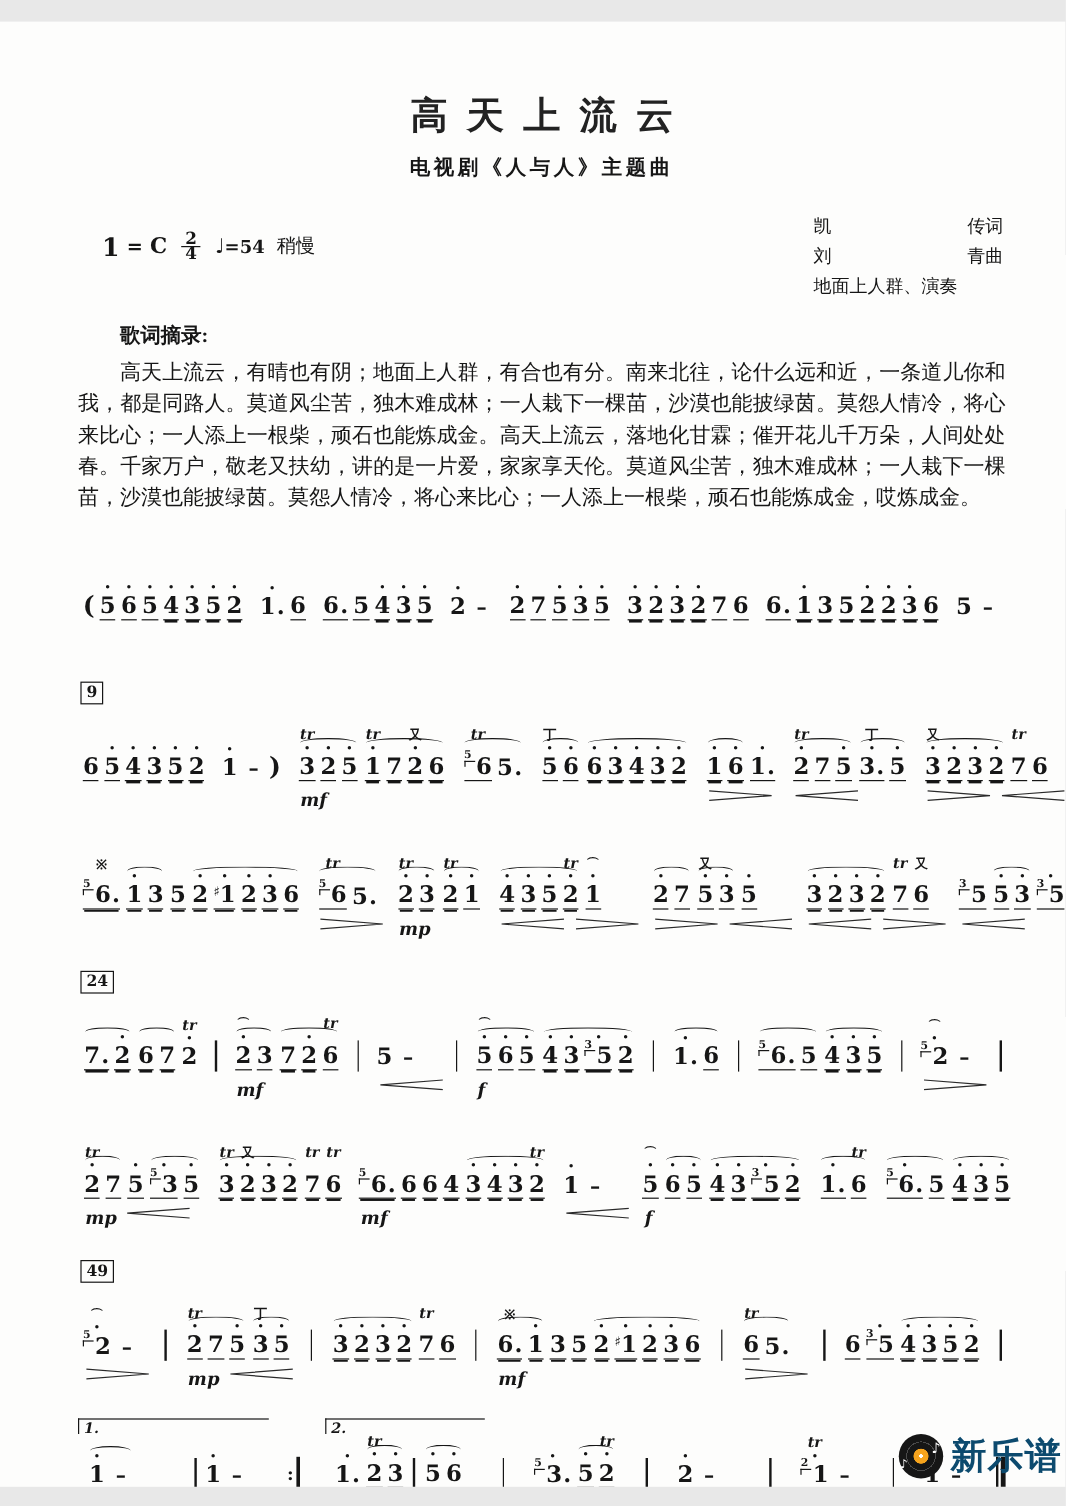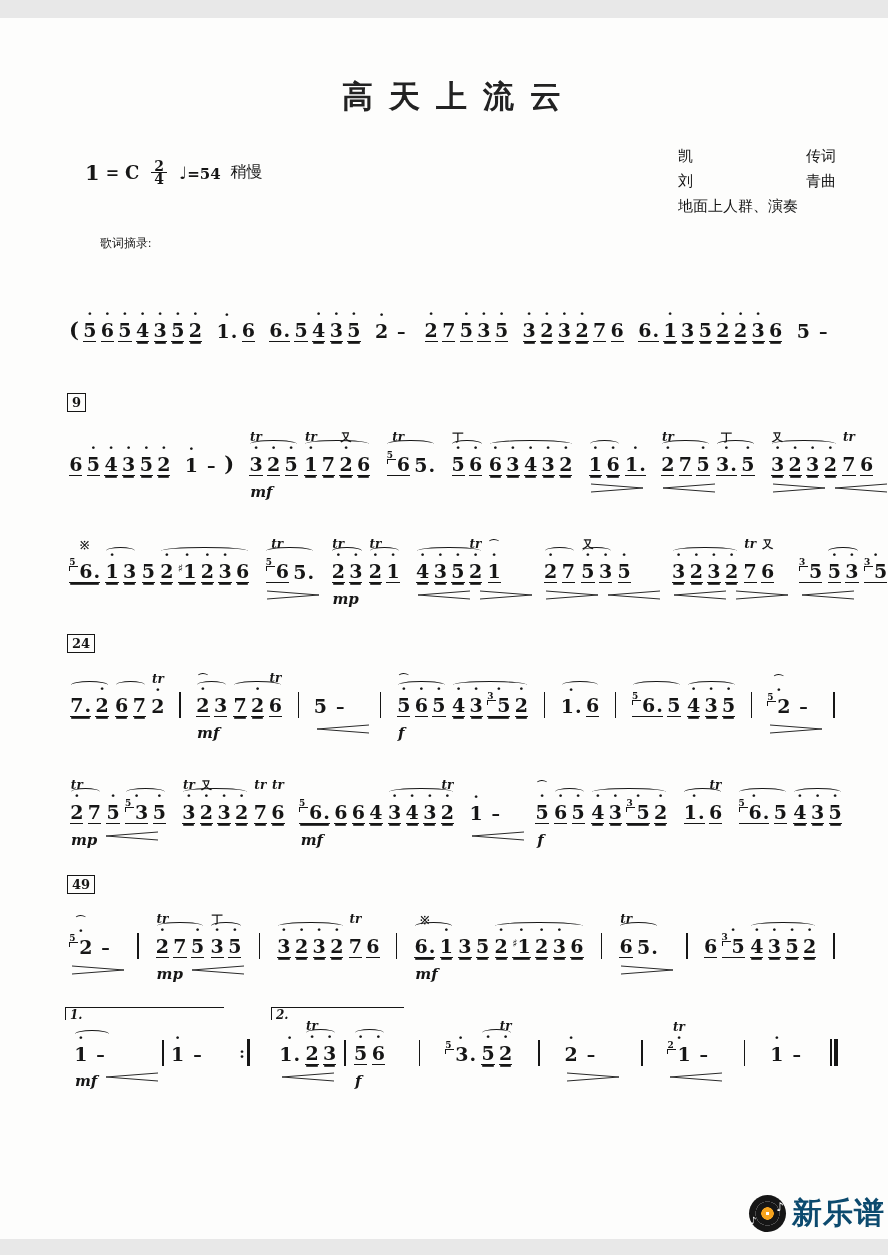--- a/index.html
+++ b/index.html
@@ -21,21 +21,21 @@
   .ts b:first-child{border-bottom:1.4px solid #161616;}
   .tempo{font:16px "DejaVu Sans",sans-serif;}
   .tempo .tn{font-size:17px;}
   .tempo .teq{font:bold 15px "DejaVu Serif",serif;text-align:right;}
   .ttext{font-weight:normal;font-size:16px;margin-left:4px;}
   .credits{margin-right:2px;font-size:15px;line-height:25px;}
   .crow{display:flex;justify-content:space-between;width:158px;}
   .crow.single{justify-content:flex-start;}
 
   
-  .lyr-head{margin:16px 0 0 35px;font-weight:normal;font-size:12px;}
+  .lyr-head{margin:16px 0 0 35px;font-weight:bold;font-size:17px;}
   .lyr{margin:6px 0 0 0;font-size:17.5px;line-height:26px;text-align:justify;text-indent:2em;}
 
   
   .music{margin-top:6px;}
   .sys{margin-top:27px;}
   .sys:first-child{margin-top:34px;}
   .mnum{display:inline-block;border:1.3px solid #161616;font:bold 13px "DejaVu Serif",serif;
         padding:0 4px;line-height:17px;margin:0 0 8px 2px;}
   .staff{display:flex;align-items:flex-end;justify-content:space-between;width:100%;}
   .meas{display:flex;flex-direction:column;justify-content:flex-end;}
@@ -85,20 +85,21 @@
   .disc .n2{position:absolute;color:#fff;font-size:10px;left:1px;bottom:6px;
             font-family:"DejaVu Sans",sans-serif;}
   .logo-text{font:bold 30px "Liberation Sans","DejaVu Sans",sans-serif;color:#0c4a6e;letter-spacing:1px;}
 </style>
 </head>
 <body>
 
 <div class="page">
   <div class="inner">
     <h1>高天上流云</h1>
+    <div class="subtitle">电视剧《人与人》主题曲</div>
 
     <div class="meta">
       <div class="meta-left">
         <span class="k1">1</span>
           <span class="keq">=</span>
           <span class="kc">C</span>
         <span class="ts">
             <b>2</b>
             <b>4</b>
           </span>
@@ -114,20 +115,21 @@
             <span>刘</span>
             <span>青曲</span>
           </div>
         <div class="crow single">
             <span>地面上人群、演奏</span>
           </div>
       </div>
     </div>
 
     <div class="lyr-head">歌词摘录:</div>
+    <p class="lyr">高天上流云，有晴也有阴；地面上人群，有合也有分。南来北往，论什么远和近，一条道儿你和我，都是同路人。莫道风尘苦，独木难成林；一人栽下一棵苗，沙漠也能披绿茵。莫怨人情冷，将心来比心；一人添上一根柴，顽石也能炼成金。高天上流云，落地化甘霖；催开花儿千万朵，人间处处春。千家万户，敬老又扶幼，讲的是一片爱，家家享天伦。莫道风尘苦，独木难成林；一人栽下一棵苗，沙漠也能披绿茵。莫怨人情冷，将心来比心；一人添上一根柴，顽石也能炼成金，哎炼成金。</p>
 
     <div class="music">
         <div class="sys">
           <div class="staff">
             <div class="meas">
               <div class="notes">
                 <span class="paren">(</span>
                 <span class="nt u1">
                   <span class="da">·</span>
                   <span class="dg">5</span>

